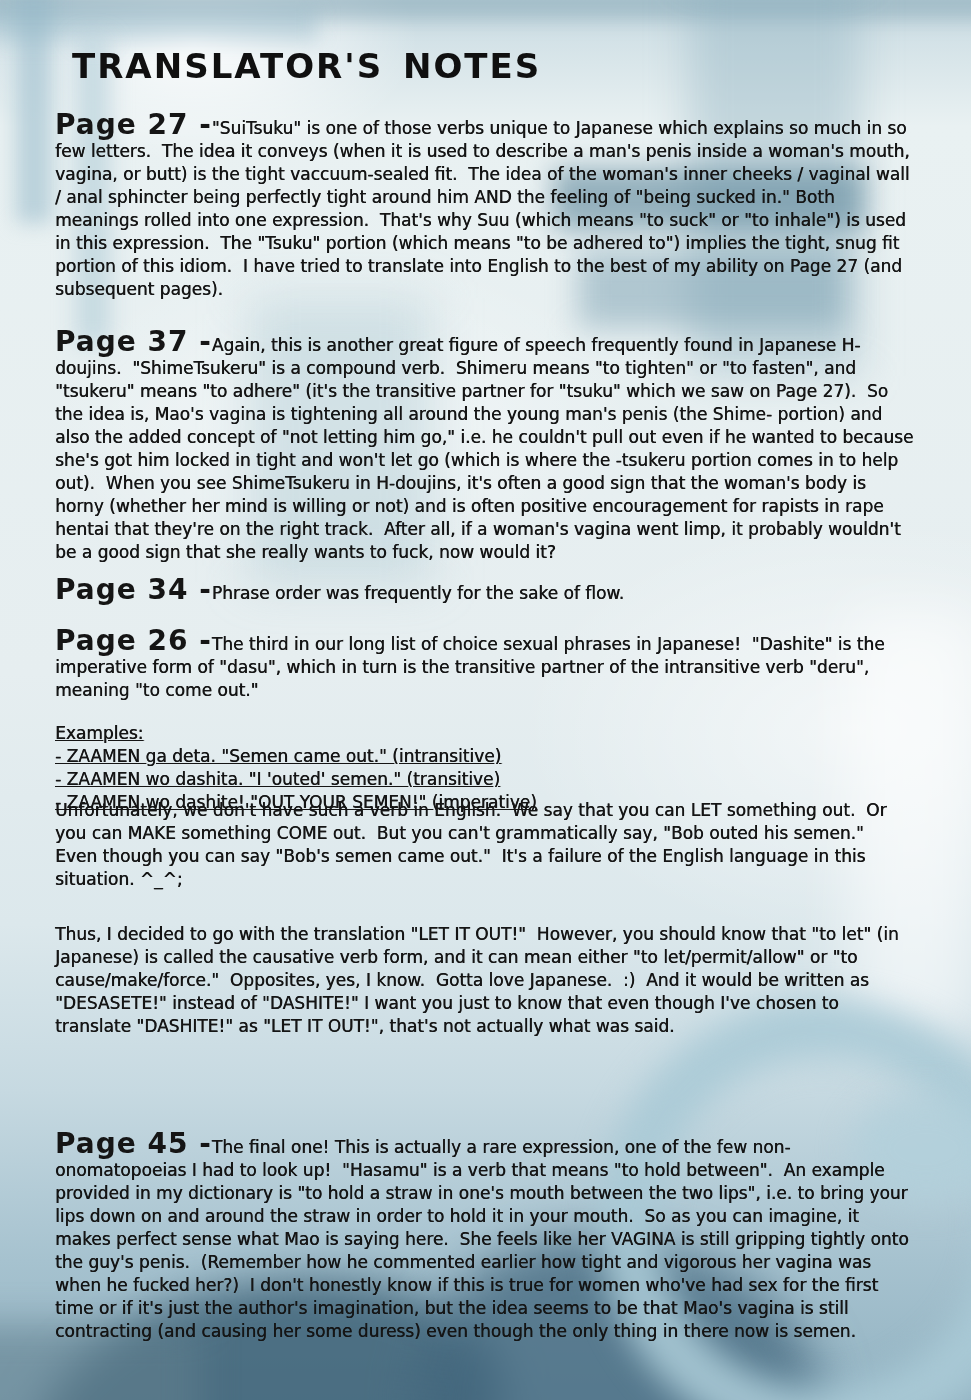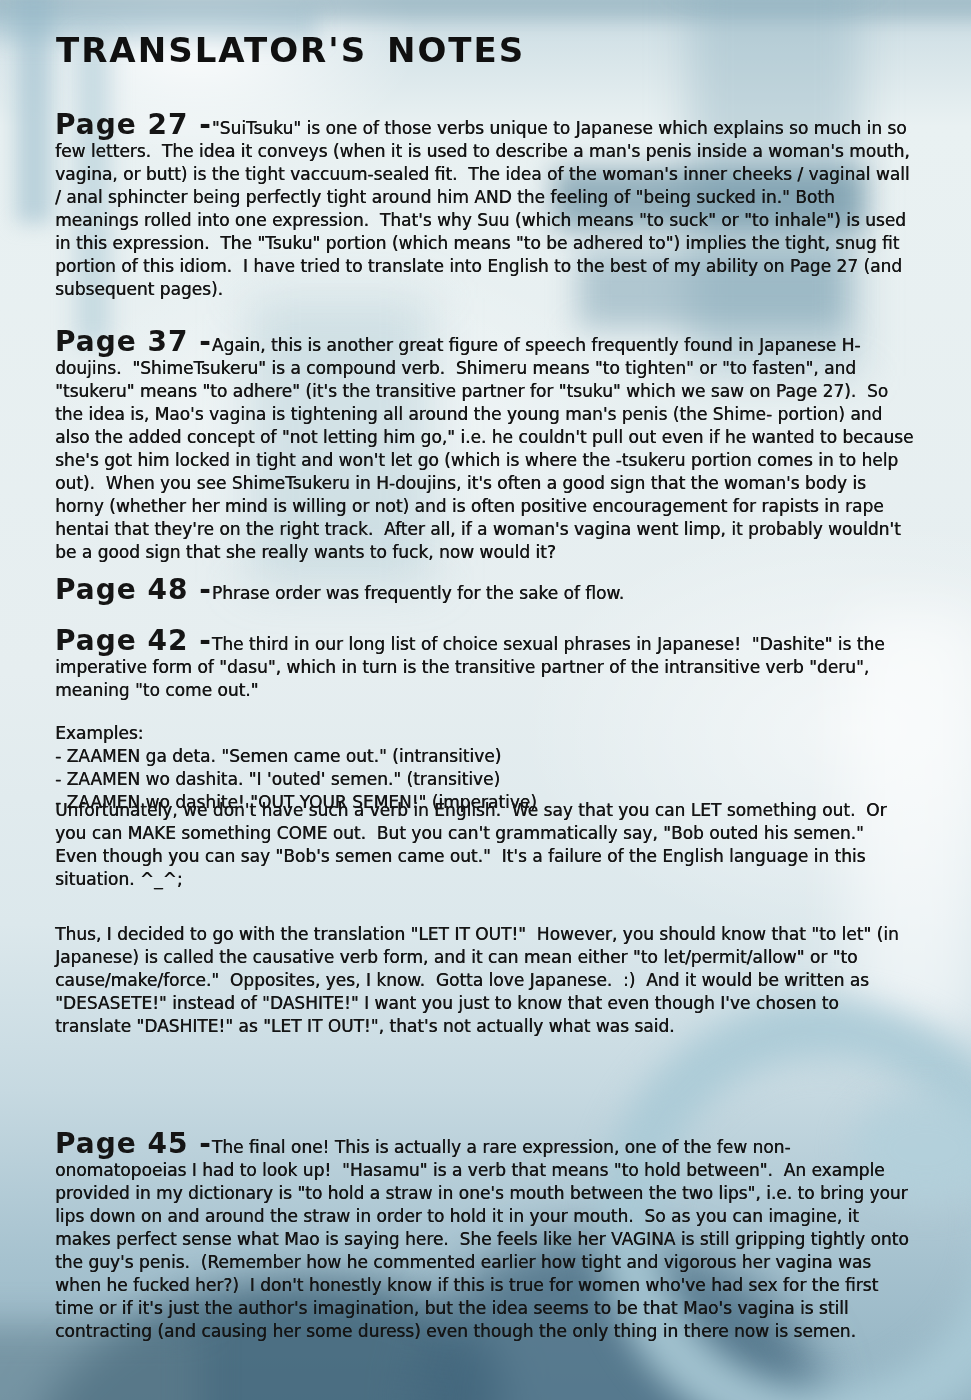--- a/index.html
+++ b/index.html
@@ -27,36 +27,36 @@
   .deco-col-b{left:248px;top:298px;width:184px;height:284px;background:rgba(150,185,198,.33);filter:blur(24px);}
   .deco-white-r{right:-8px;top:610px;width:130px;height:430px;background:rgba(255,255,255,.55);filter:blur(28px);}
   .deco-ring{right:-74px;bottom:-46px;width:330px;height:330px;border:58px solid rgba(170,202,214,.9);border-radius:50%;filter:blur(16px);}
   .deco-ring2{right:-30px;bottom:196px;width:150px;height:110px;background:rgba(178,208,219,.8);border-radius:50%;filter:blur(16px);}
   .deco-m1{left:34px;top:1282px;width:470px;height:280px;background:rgba(56,92,114,.8);border-radius:50%;transform:rotate(-10deg);filter:blur(22px);}
   .deco-m2{left:420px;top:1242px;width:400px;height:330px;background:rgba(66,102,124,.75);border-radius:45%;transform:rotate(14deg);filter:blur(24px);}
   .deco-m3{left:-70px;top:1324px;width:270px;height:210px;background:rgba(96,126,142,.6);filter:blur(18px);}
 
   .content-layer{position:absolute;inset:0;z-index:2;}
   .title{
-    position:absolute;left:56px;top:30px;margin:0;
+    position:absolute;left:56px;top:30px;margin:16px;
     font-size:34px;font-weight:bold;letter-spacing:2px;word-spacing:6px;
     color:#101010;
   }
   .block{
     position:absolute;left:55px;width:860px;
     font-size:17px;line-height:23px;
     text-shadow:0.4px 0 0 currentColor; 
   }
   .note-label{
     font-size:28px;font-weight:bold;letter-spacing:1px;
     margin-right:0;vertical-align:baseline;
     text-shadow:none;
   }
   .body-text{white-space:pre-wrap;}
-  .example-line{white-space:pre-wrap;}
+  .example-line{white-space:pre-wrap;text-decoration:underline;}
 </style>
 </head>
 <body>
 
 <div class="page">
 
   <div class="deco deco-topstrip"></div>
   <div class="deco deco-cross-v"></div>
   <div class="deco deco-cross-h"></div>
   <div class="deco deco-stem"></div>
@@ -77,25 +77,25 @@
 
     <section class="block" style="top:113px">
       <span class="note-label">Page 27 -</span><span class="body-text">"SuiTsuku" is one of those verbs unique to Japanese which explains so much in so few letters.  The idea it conveys (when it is used to describe a man's penis inside a woman's mouth, vagina, or butt) is the tight vaccuum-sealed fit.  The idea of the woman's inner cheeks / vaginal wall / anal sphincter being perfectly tight around him AND the feeling of "being sucked in." Both meanings rolled into one expression.  That's why Suu (which means "to suck" or "to inhale") is used in this expression.  The "Tsuku" portion (which means "to be adhered to") implies the tight, snug fit portion of this idiom.  I have tried to translate into English to the best of my ability on Page 27 (and subsequent pages).</span>
     </section>
 
     <section class="block" style="top:330px">
       <span class="note-label">Page 37 -</span><span class="body-text">Again, this is another great figure of speech frequently found in Japanese H-doujins.  "ShimeTsukeru" is a compound verb.  Shimeru means "to tighten" or "to fasten", and "tsukeru" means "to adhere" (it's the transitive partner for "tsuku" which we saw on Page 27).  So the idea is, Mao's vagina is tightening all around the young man's penis (the Shime- portion) and also the added concept of "not letting him go," i.e. he couldn't pull out even if he wanted to because she's got him locked in tight and won't let go (which is where the -tsukeru portion comes in to help out).  When you see ShimeTsukeru in H-doujins, it's often a good sign that the woman's body is horny (whether her mind is willing or not) and is often positive encouragement for rapists in rape hentai that they're on the right track.  After all, if a woman's vagina went limp, it probably wouldn't be a good sign that she really wants to fuck, now would it?</span>
     </section>
 
     <section class="block" style="top:578px">
-      <span class="note-label">Page 48 -</span><span class="body-text">Phrase order was frequently for the sake of flow.</span>
+      <span class="note-label">Page 34 -</span><span class="body-text">Phrase order was frequently for the sake of flow.</span>
     </section>
 
     <section class="block" style="top:629px">
-      <span class="note-label">Page 42 -</span><span class="body-text">The third in our long list of choice sexual phrases in Japanese!  "Dashite" is the imperative form of "dasu", which in turn is the transitive partner of the intransitive verb "deru", meaning "to come out."</span>
+      <span class="note-label">Page 26 -</span><span class="body-text">The third in our long list of choice sexual phrases in Japanese!  "Dashite" is the imperative form of "dasu", which in turn is the transitive partner of the intransitive verb "deru", meaning "to come out."</span>
     </section>
 
     <section class="block" style="top:722px">
       <div class="example-line">Examples:</div>
       <div class="example-line">- ZAAMEN ga deta. "Semen came out." (intransitive)</div>
       <div class="example-line">- ZAAMEN wo dashita. "I 'outed' semen." (transitive)</div>
       <div class="example-line">- ZAAMEN wo dashite! "OUT YOUR SEMEN!" (imperative)</div>
     </section>
 
     <section class="block" style="top:799px">

